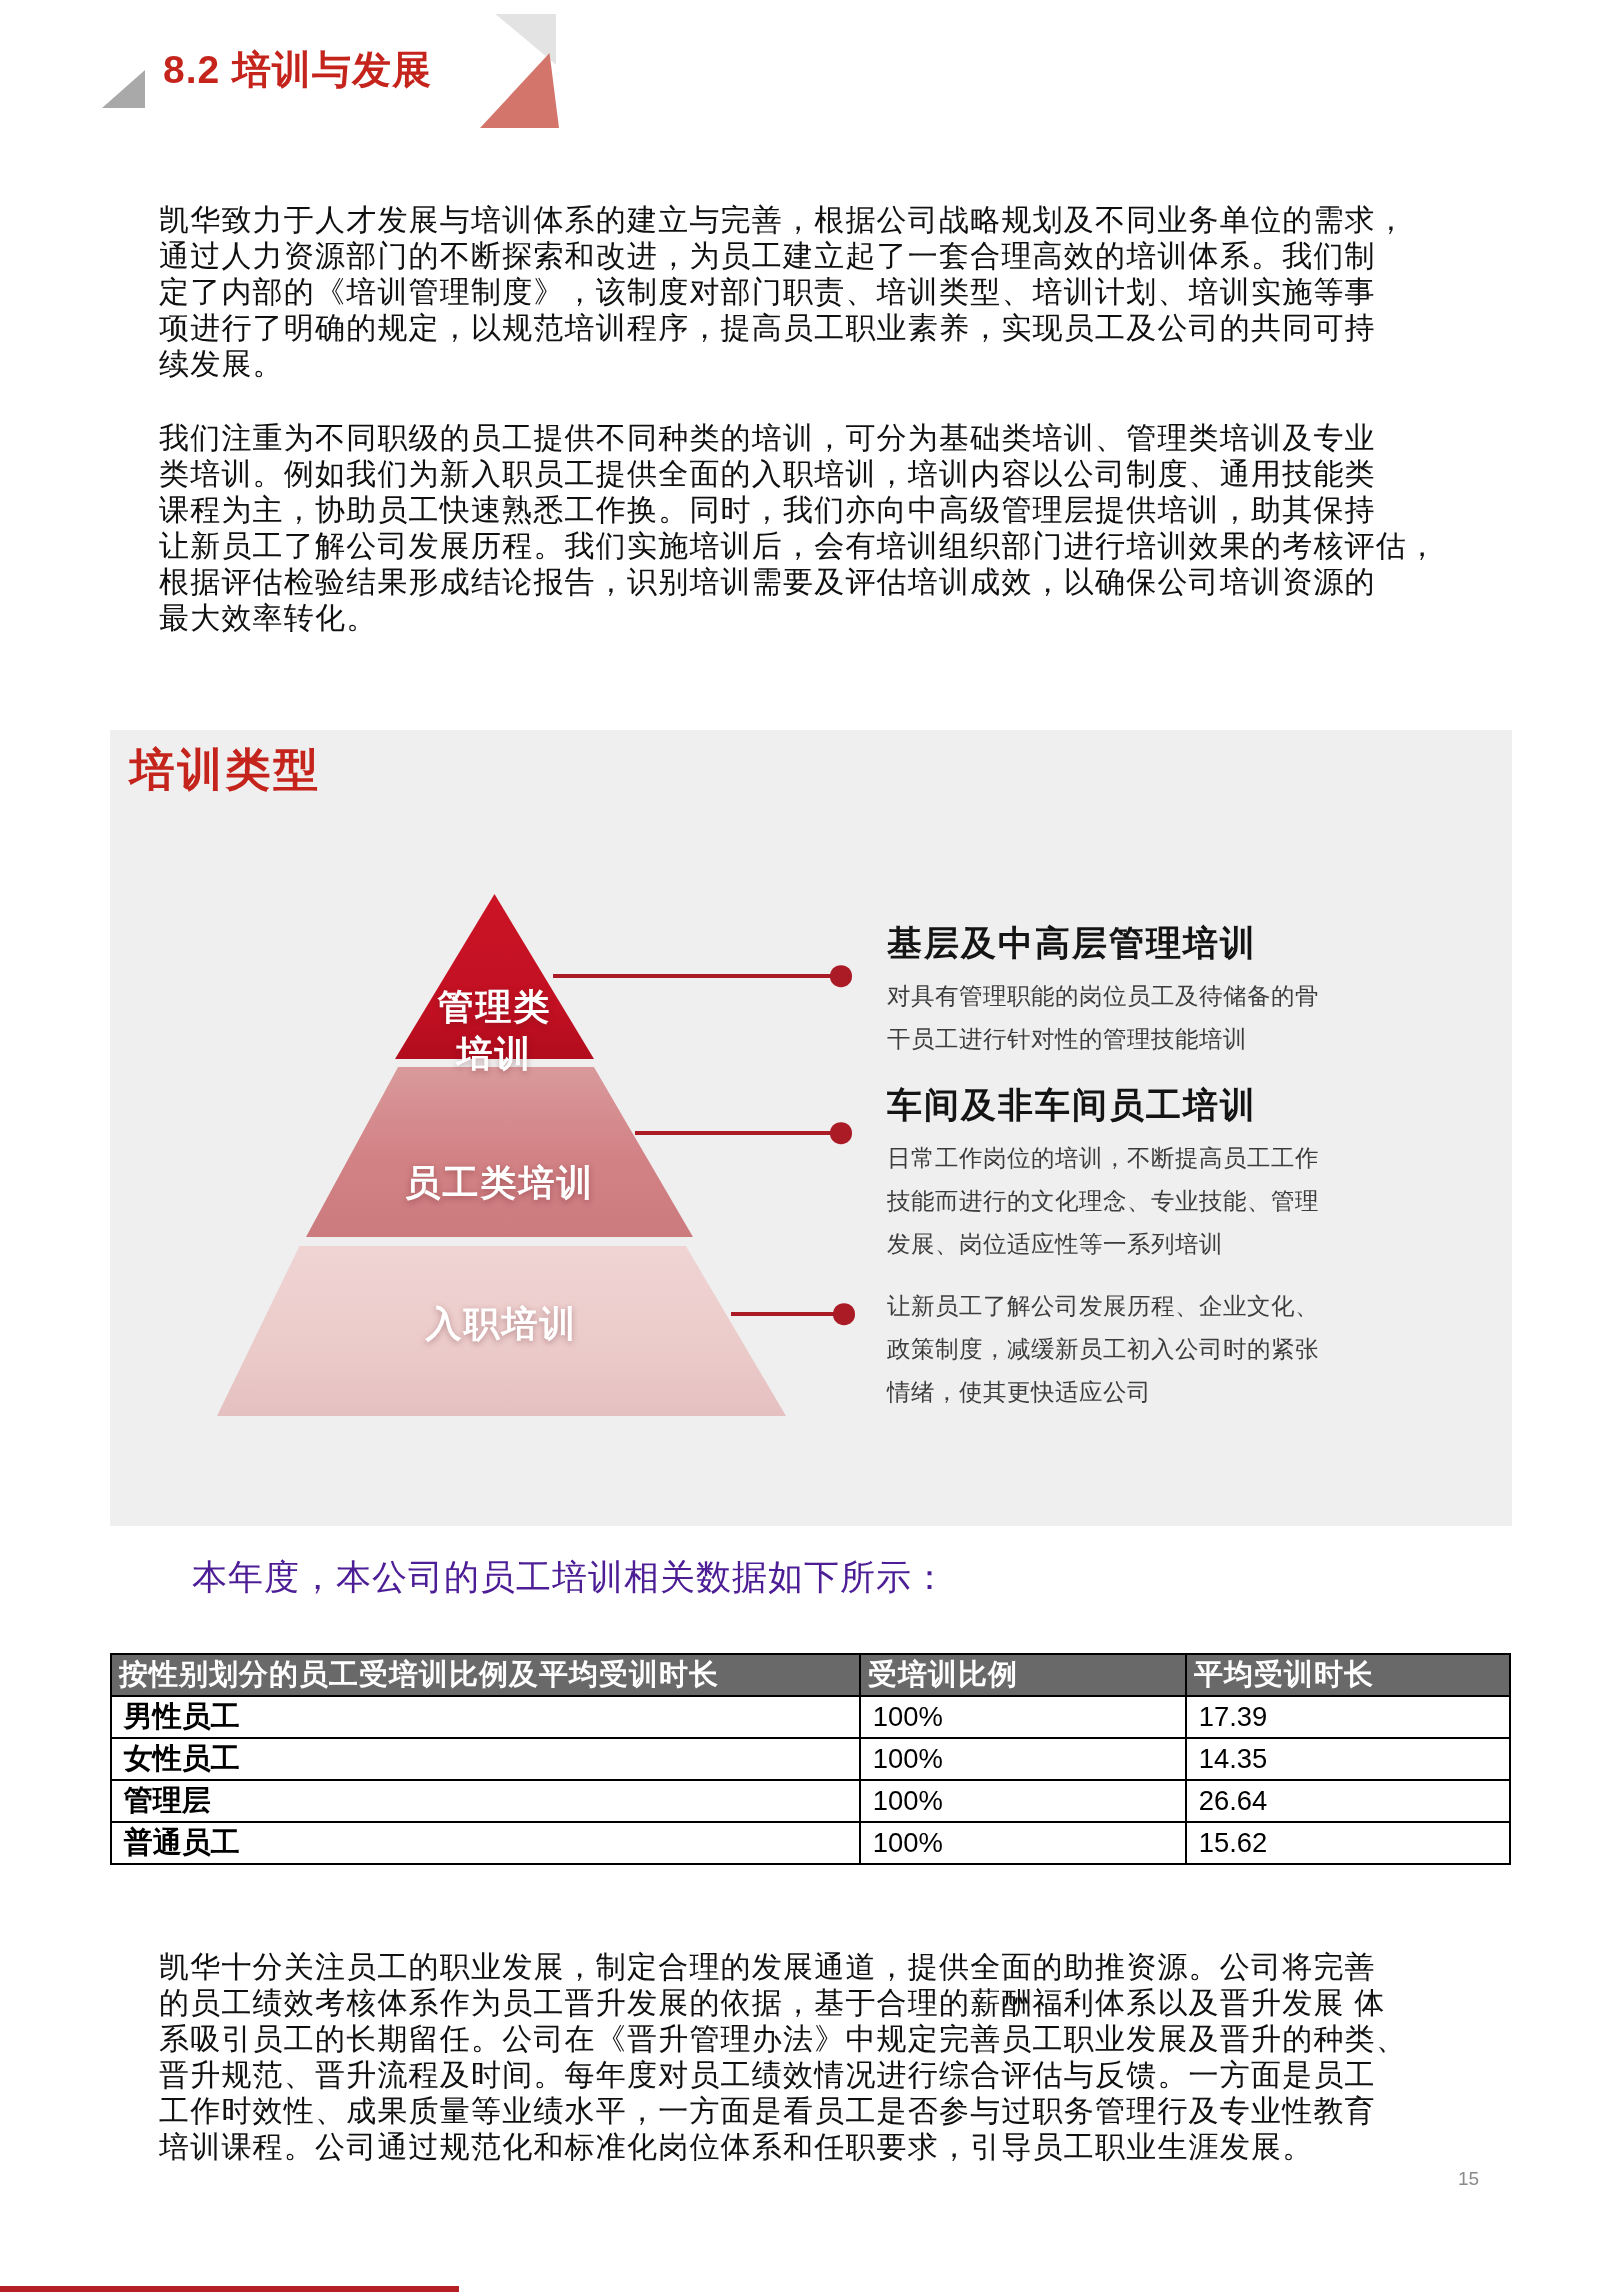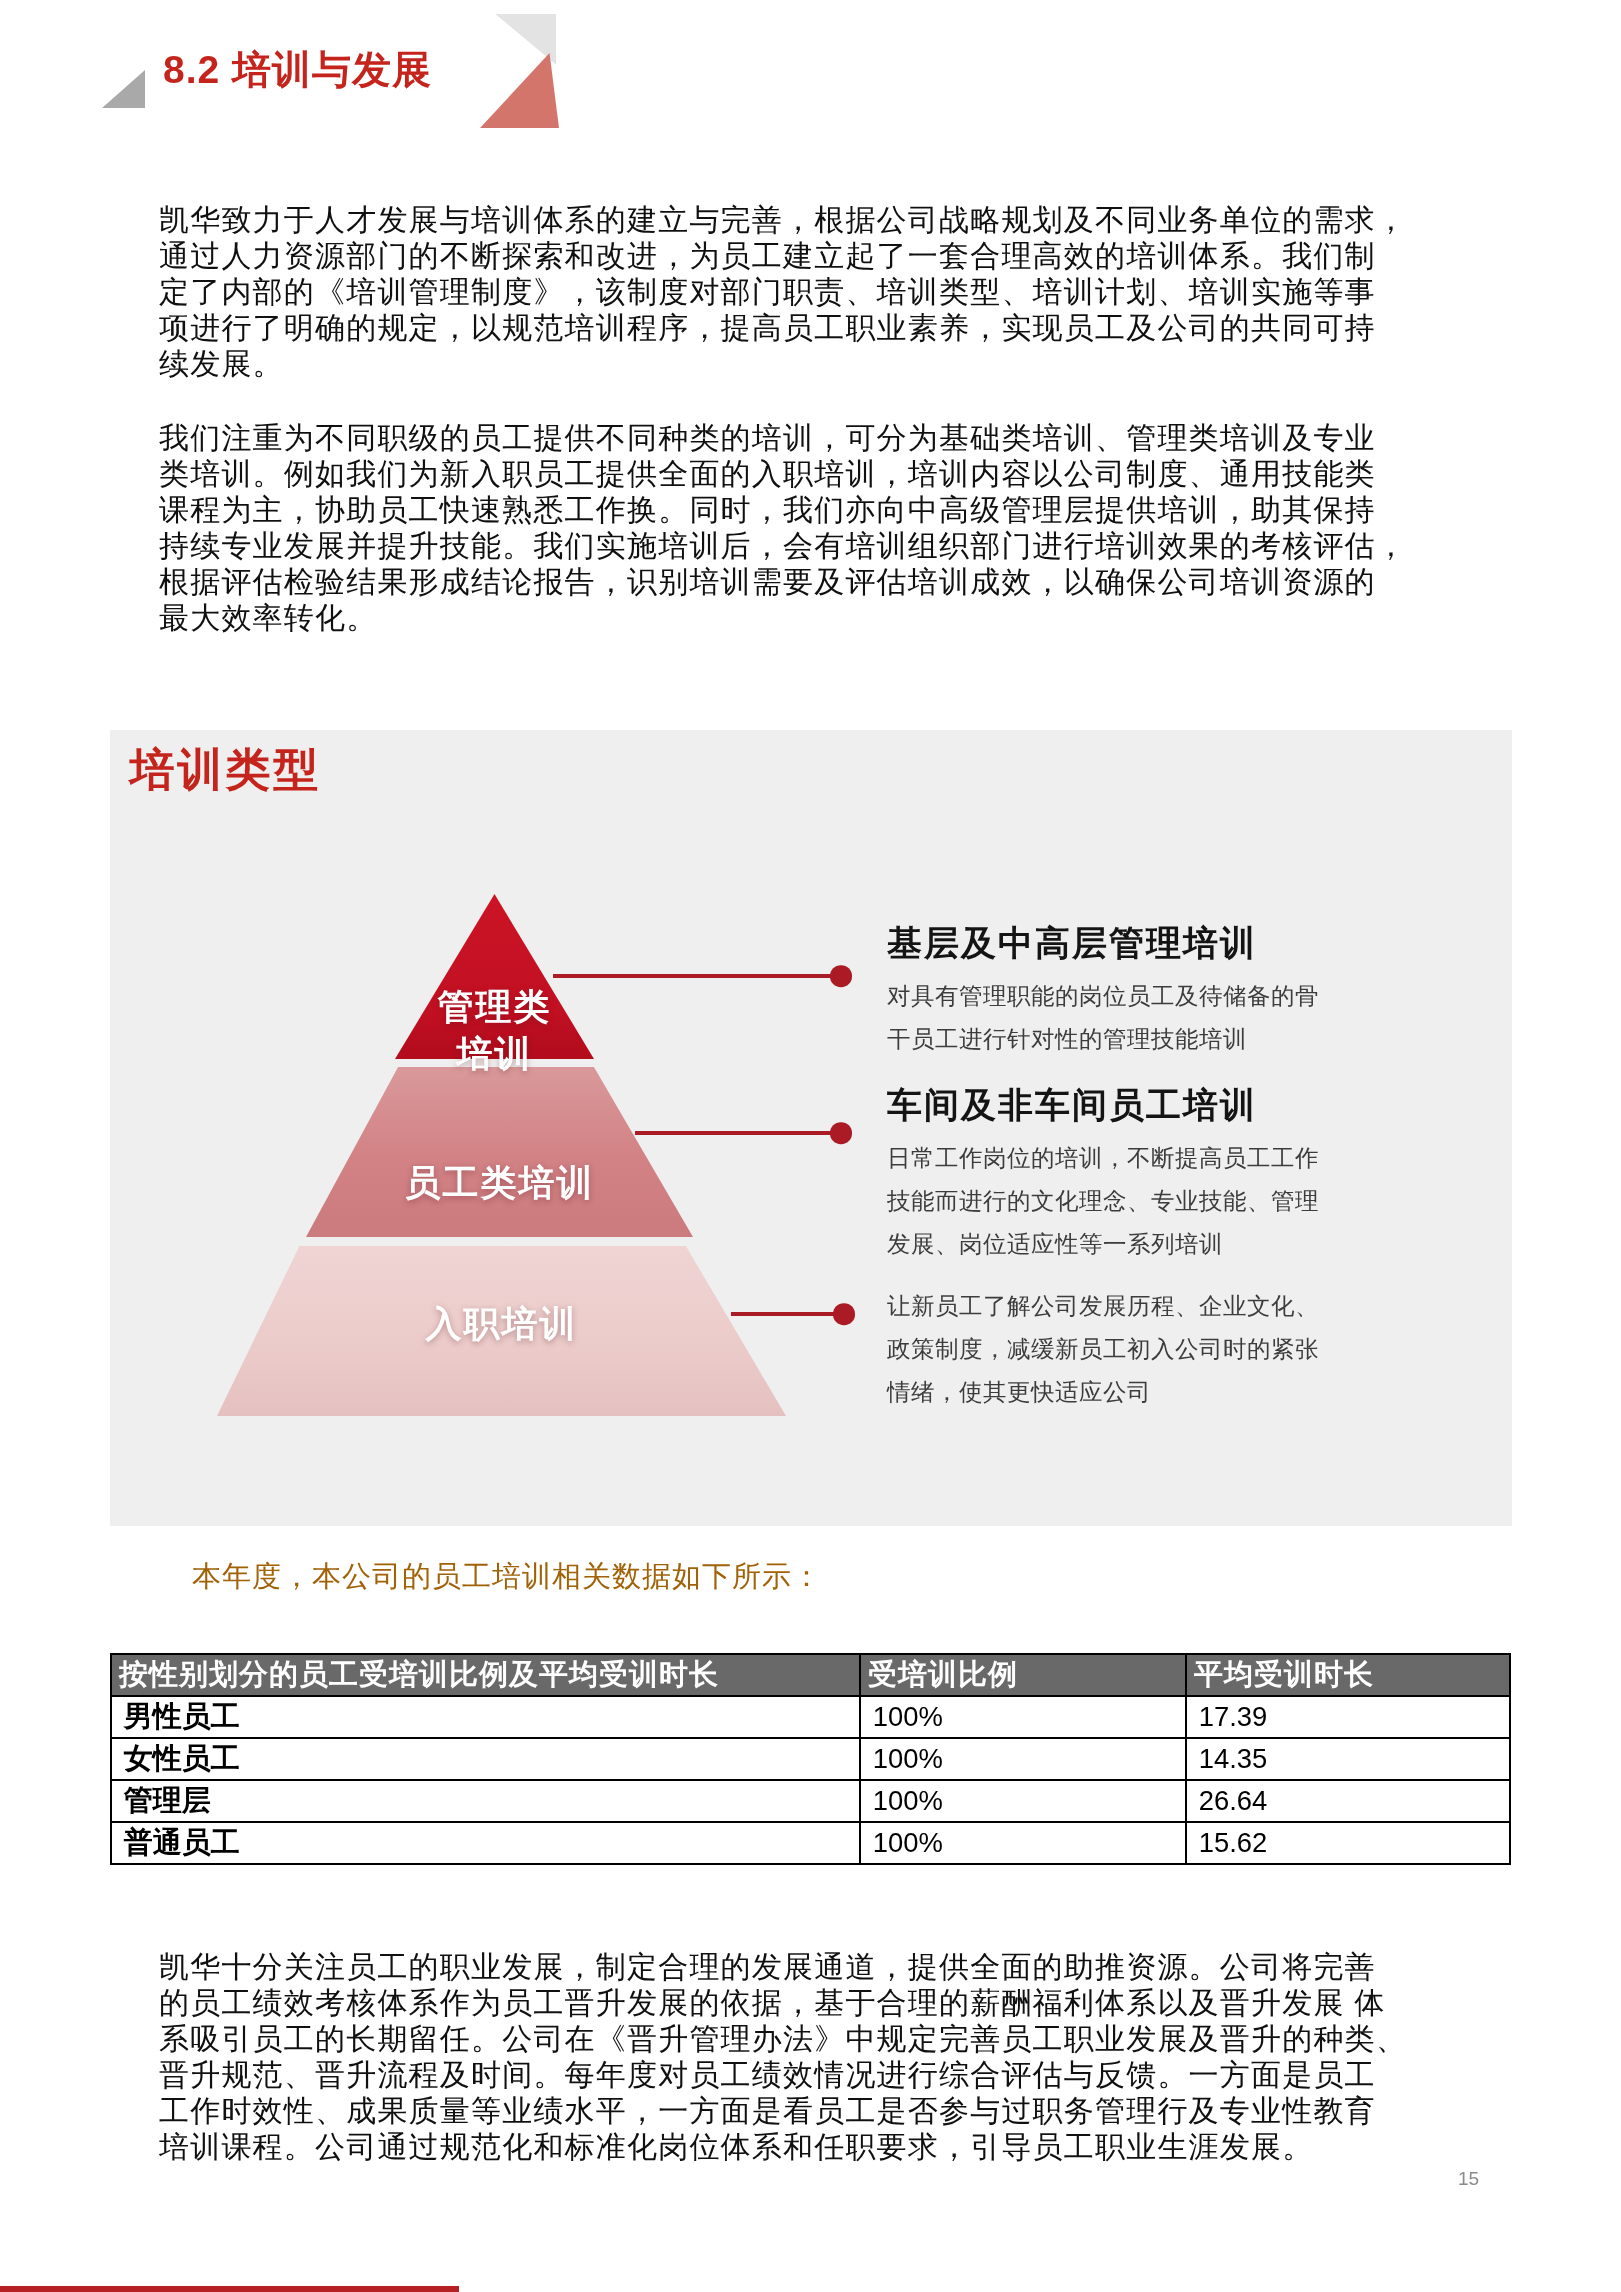--- a/index.html
+++ b/index.html
@@ -97,21 +97,21 @@
     line-height:41px; color:#141414;
   }
   .group .desc {
     font-size:23.5px; line-height:43px; letter-spacing:0.5px;
     color:var(--text_gray,#3c3c3c); white-space:pre-line;
   }
 
   
   .data-intro {
     position:absolute; left:192px; top:1558px; margin:0;
-    font-size:29px; line-height:37px; letter-spacing:1px; color:#a16207;text-align:center;
+    font-size:35px; line-height:37px; letter-spacing:1px; color:#4c1d95;text-align:center;
   }
 
   
   table.data {
     position:absolute; left:110px; top:1653px; width:1400px;
     border-collapse:collapse; table-layout:fixed;
   }
   table.data col.co1 { width:749px; }
   table.data col.co2 { width:326px; }
   table.data col.co3 { width:324px; }
@@ -144,21 +144,21 @@
 <span class="deco-red"></span>
 
 <p class="para p1">凯华致力于人才发展与培训体系的建立与完善，根据公司战略规划及不同业务单位的需求，
 通过人力资源部门的不断探索和改进，为员工建立起了一套合理高效的培训体系。我们制
 定了内部的《培训管理制度》，该制度对部门职责、培训类型、培训计划、培训实施等事
 项进行了明确的规定，以规范培训程序，提高员工职业素养，实现员工及公司的共同可持
 续发展。</p>
 <p class="para p2">我们注重为不同职级的员工提供不同种类的培训，可分为基础类培训、管理类培训及专业
 类培训。例如我们为新入职员工提供全面的入职培训，培训内容以公司制度、通用技能类
 课程为主，协助员工快速熟悉工作换。同时，我们亦向中高级管理层提供培训，助其保持
-持续专业发展并提升技能。我们实施培训后，会有培训组织部门进行培训效果的考核评估，
+让新员工了解公司发展历程。我们实施培训后，会有培训组织部门进行培训效果的考核评估，
 根据评估检验结果形成结论报告，识别培训需要及评估培训成效，以确保公司培训资源的
 最大效率转化。</p>
 
 <section class="panel">
   <h2 class="panel-title">培训类型</h2>
 
   <div class="tier tier1"></div>
   <div class="tier tier2"></div>
   <div class="tier tier3"></div>
 

